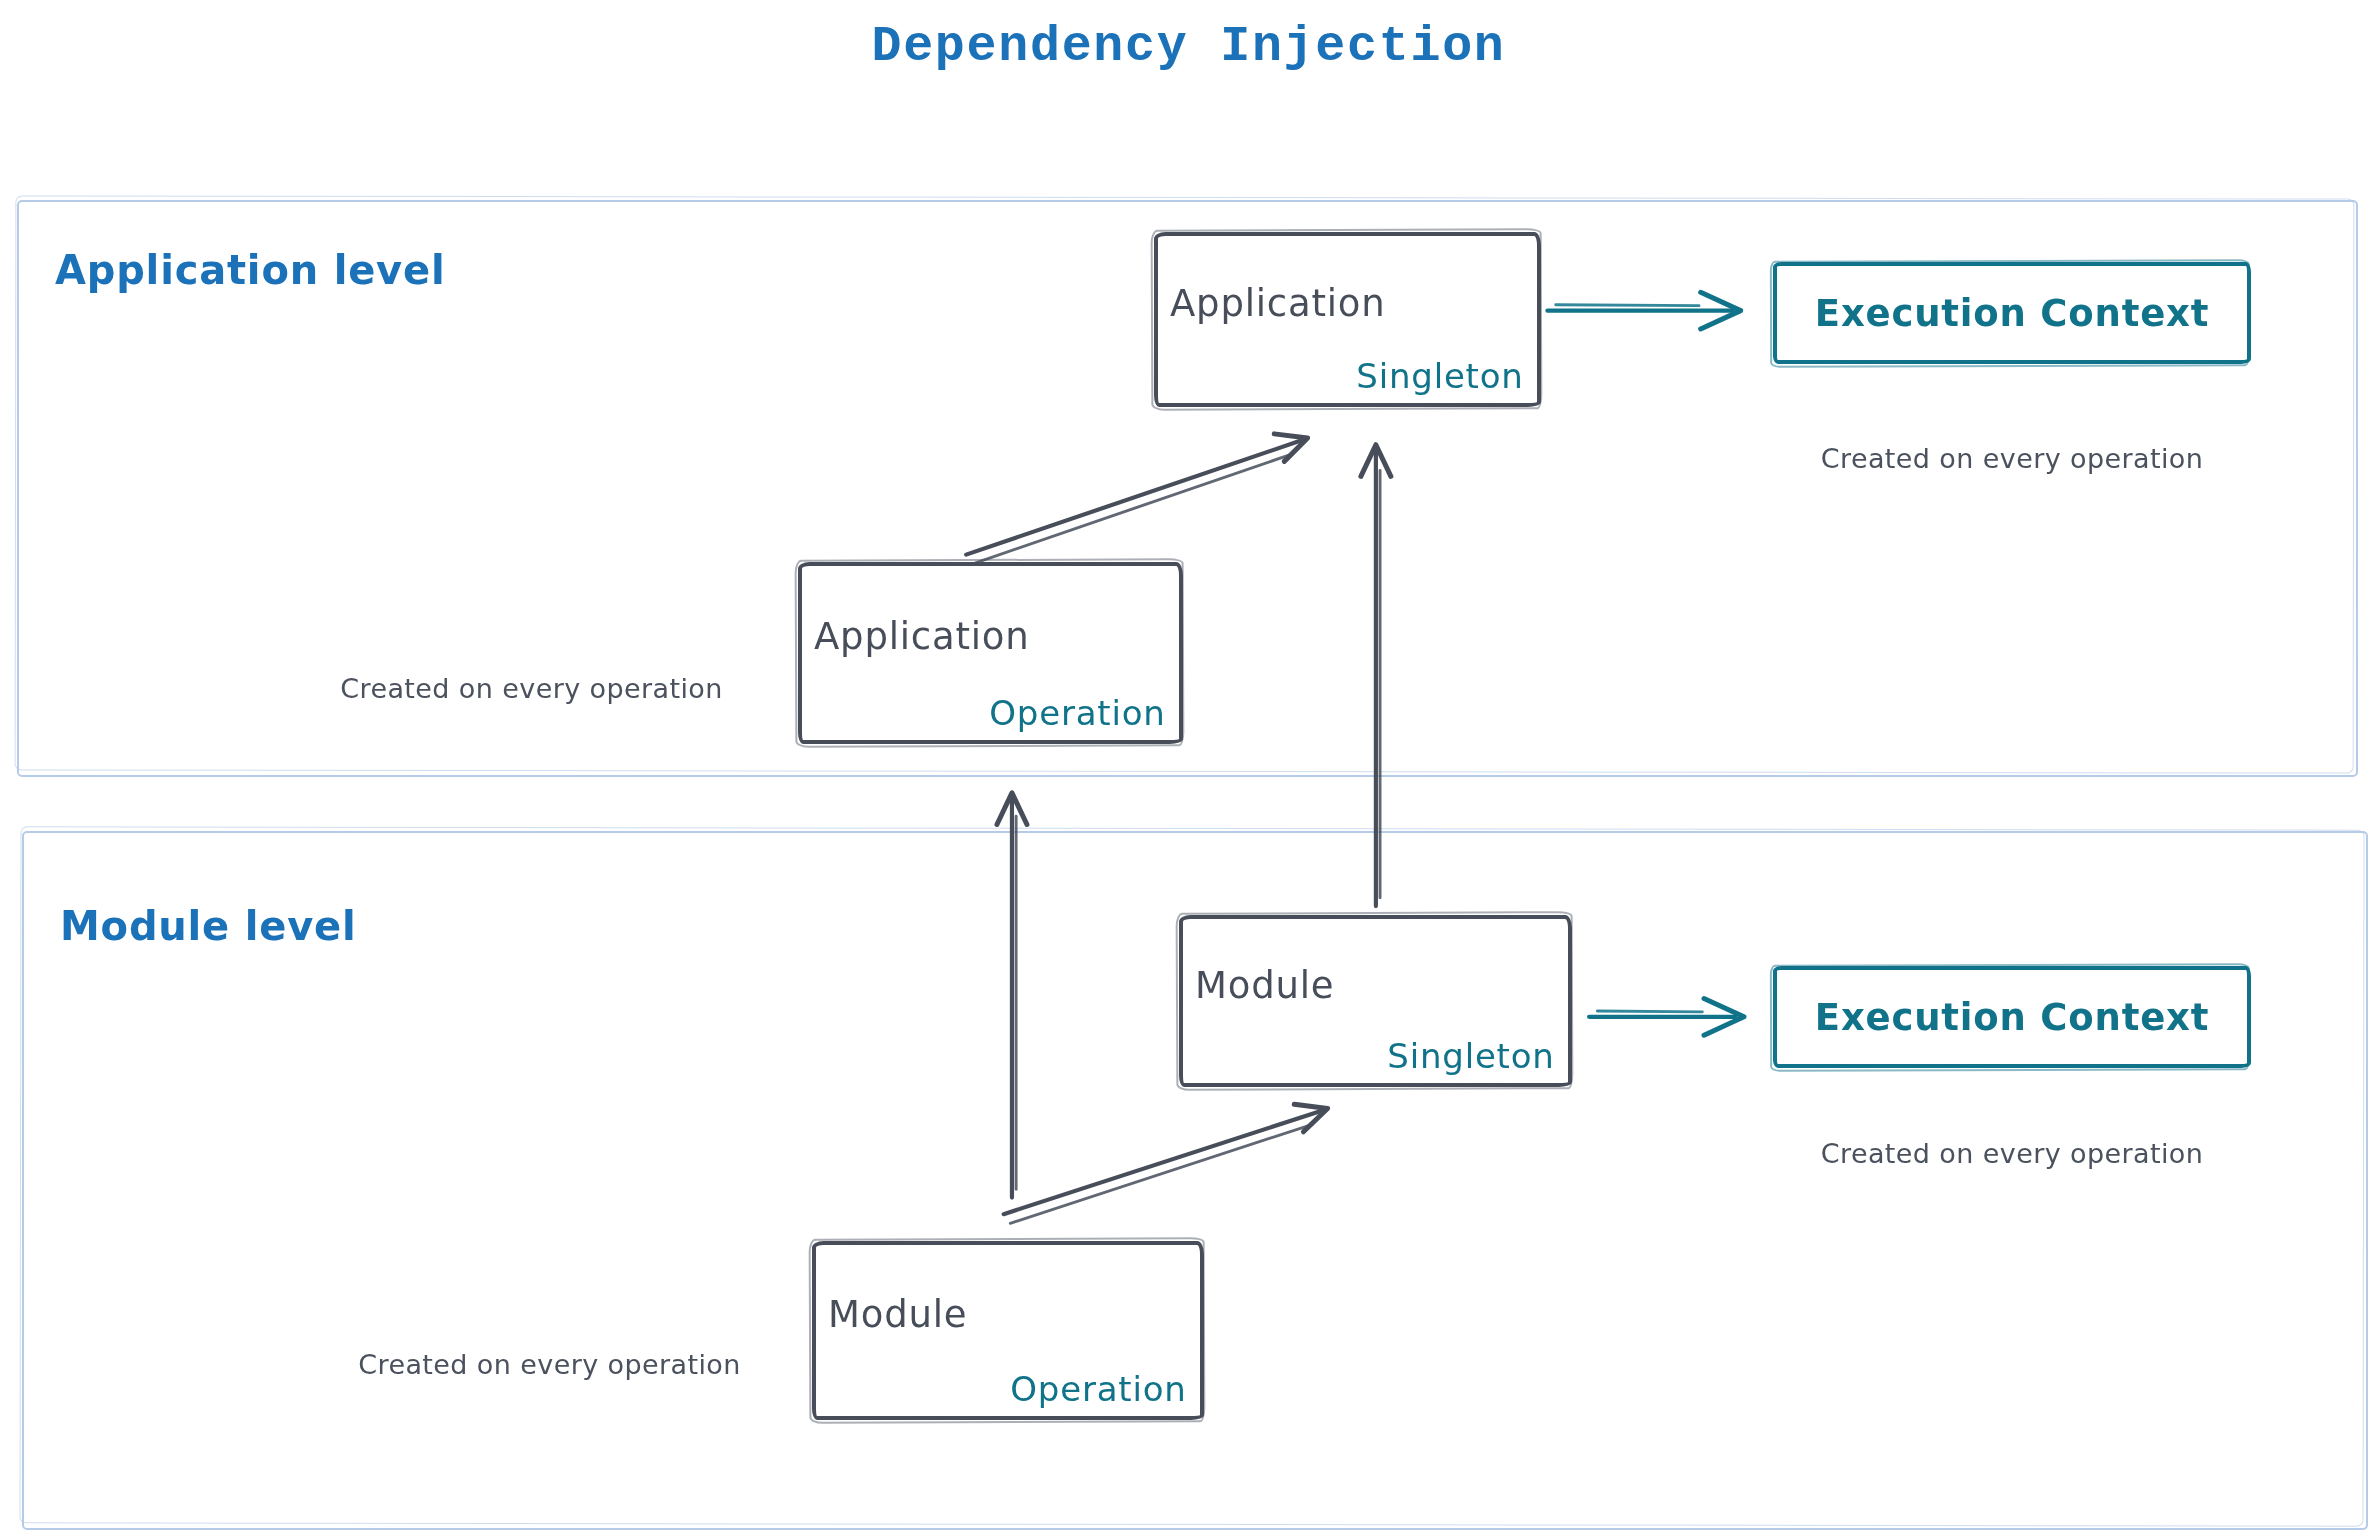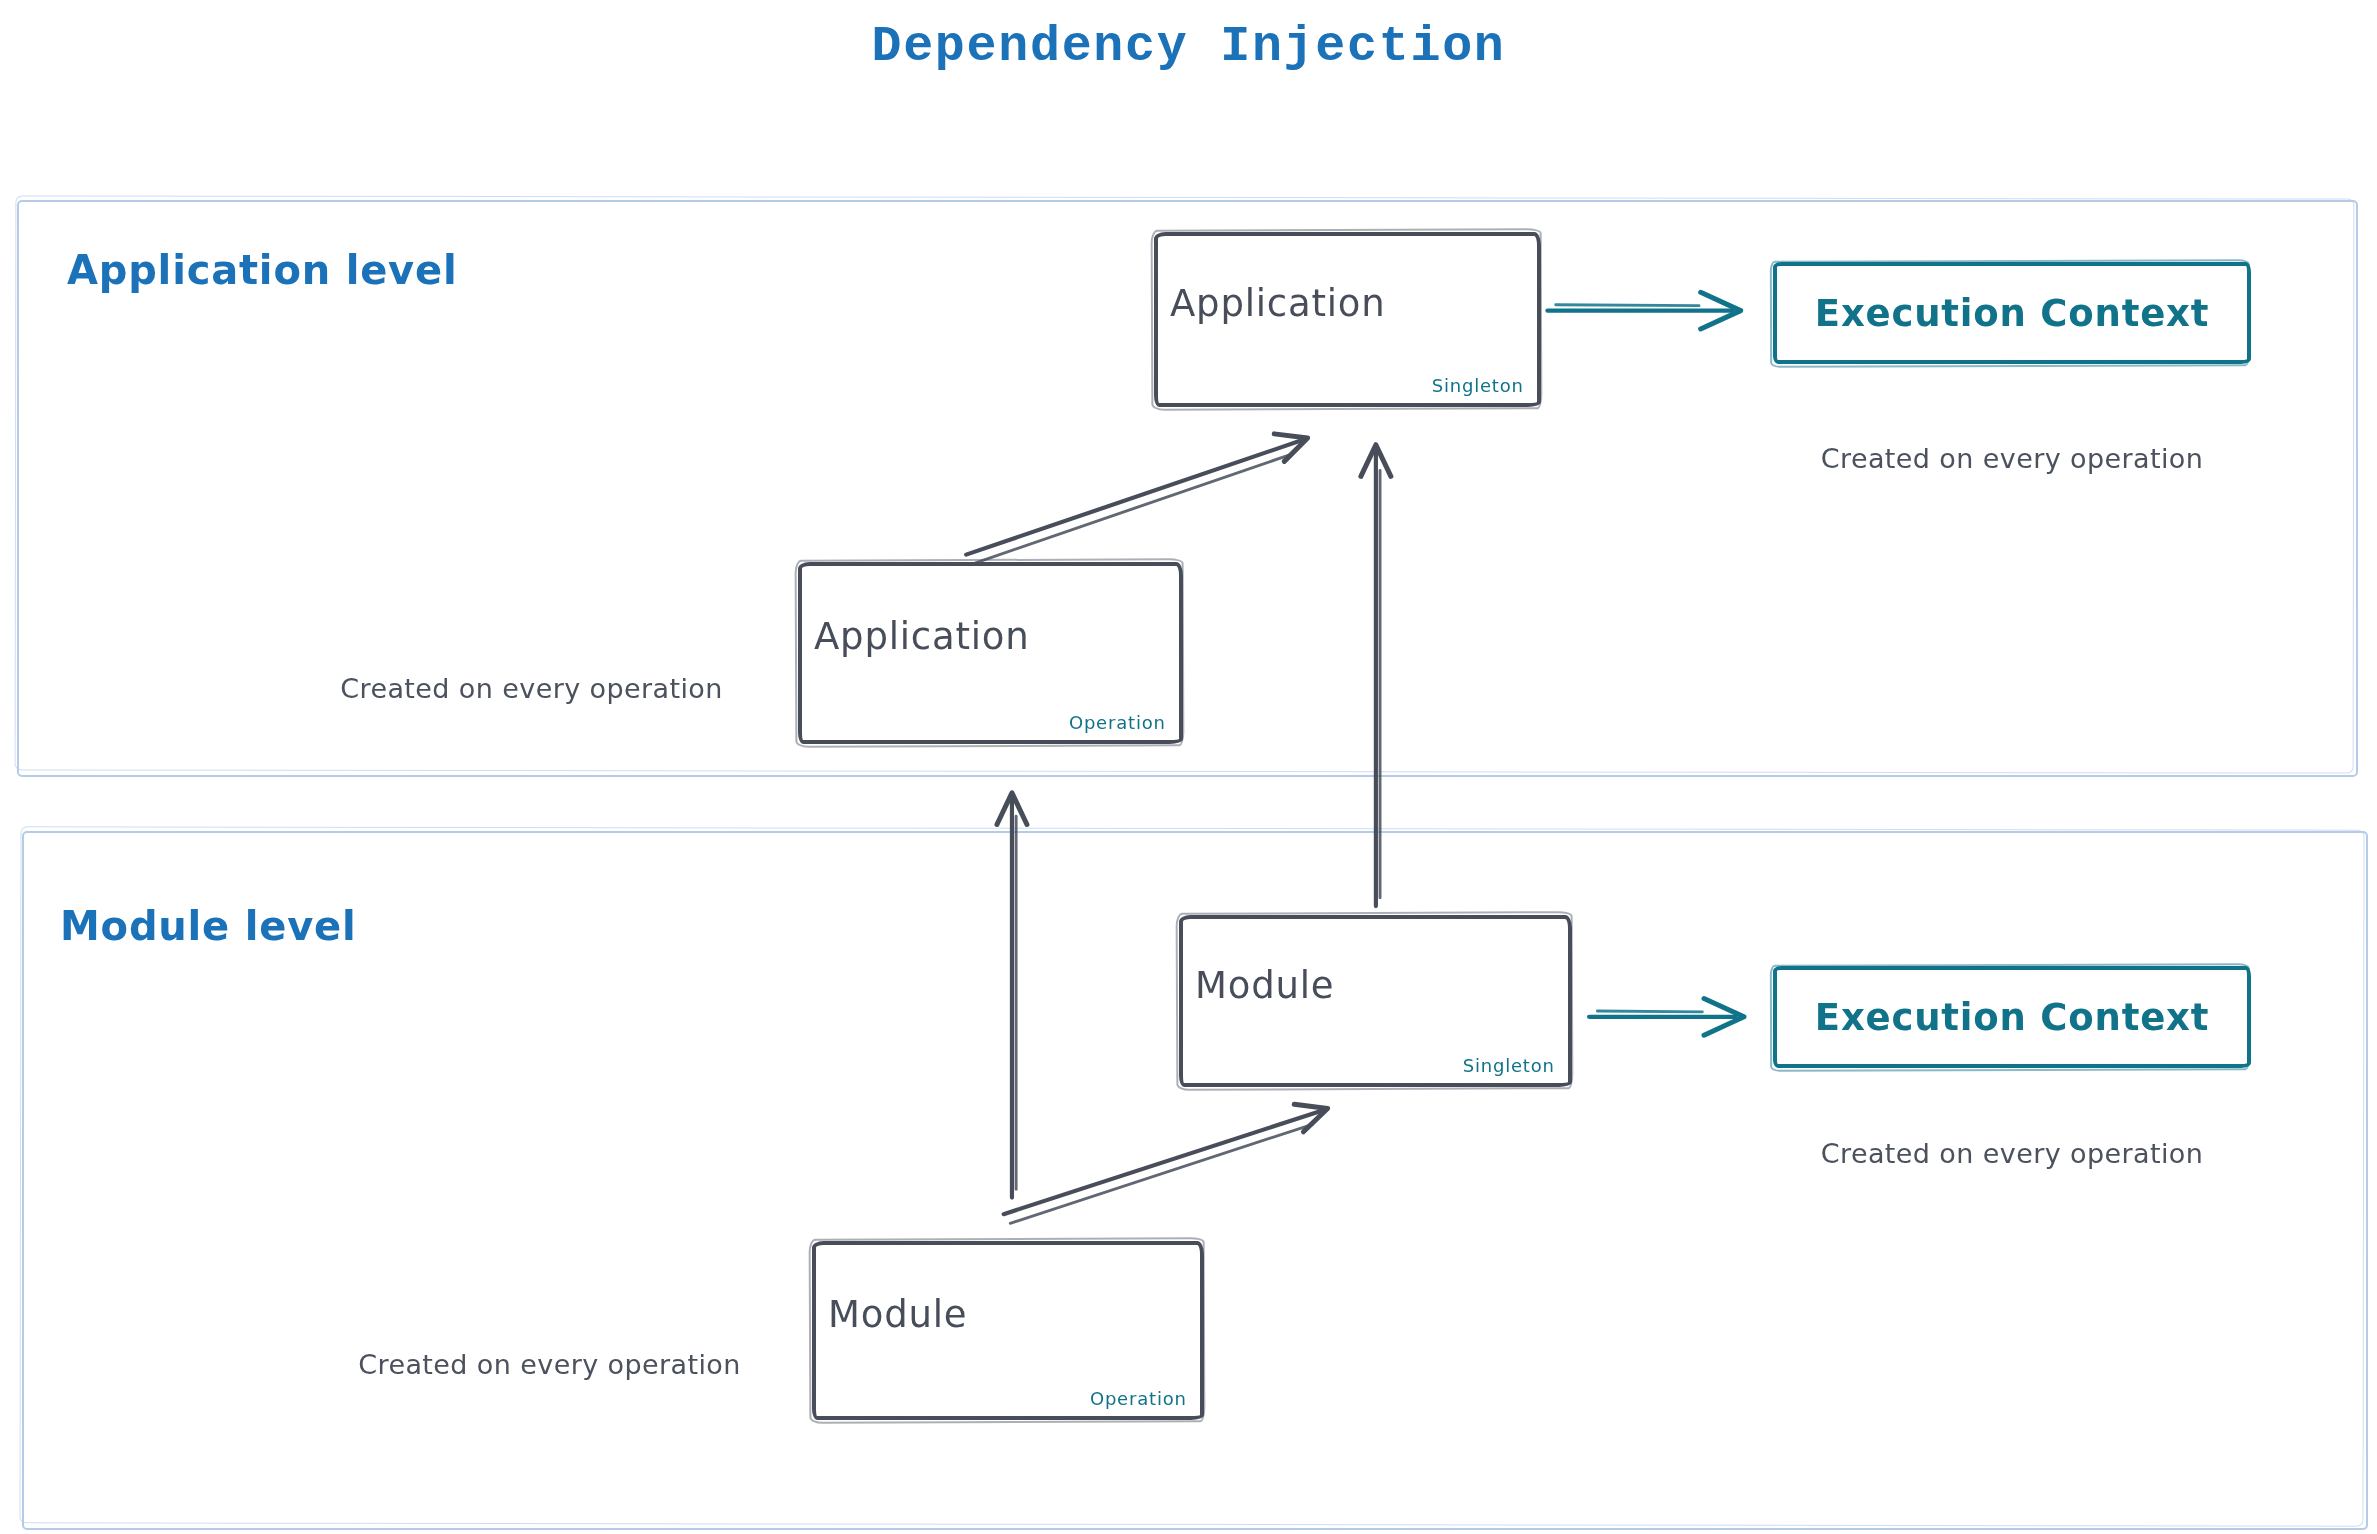--- a/index.html
+++ b/index.html
@@ -52,21 +52,21 @@
     pointer-events:none;
   }
   .section-application{left:16.7px;top:200px;width:2337px;height:573px;}
   .section-module{left:21.7px;top:831px;width:2342px;height:695px;}
   .section-label{
     font-size:40px;font-weight:bold;
     letter-spacing:0.8px;
     color:var(--blue);
     white-space:nowrap;
   }
-  .label-application{left:55px;top:247px;margin-left:12px;}
+  .label-application{left:55px;top:247px;}
   .label-module{left:60px;top:881px;margin-top:22px;}
 
   
   .node{
     border:4.2px solid var(--dark);
     border-radius:11.7px 6.7px 13.3px 5px / 6.7px 13.3px 5px 11.7px;
     background:#fff;
     box-sizing:border-box;
   }
   .node::before{
@@ -82,21 +82,21 @@
     position:absolute;left:12px;right:0;top:34%;
     transform:translateY(-50%) ;
     padding-top:21.7px;
     font-size:37px;
     color:var(--dark);
     letter-spacing:0.8px;
     white-space:nowrap;
   }
   .node-badge{
     position:absolute;right:13.3px;bottom:6.7px;
-    font-size:18px;
+    font-size:34px;
     color:var(--teal);
     letter-spacing:0.8px;
     white-space:nowrap;
   }
   .node-app-singleton{left:1154px;top:232px;width:387px;height:175px;}
   .node-app-operation{left:798px;top:562px;width:385px;height:182px;}
   .node-module-singleton{left:1179px;top:915px;width:393px;height:172px;}
   .node-module-operation{left:812px;top:1241px;width:392px;height:179px;}
 
   

